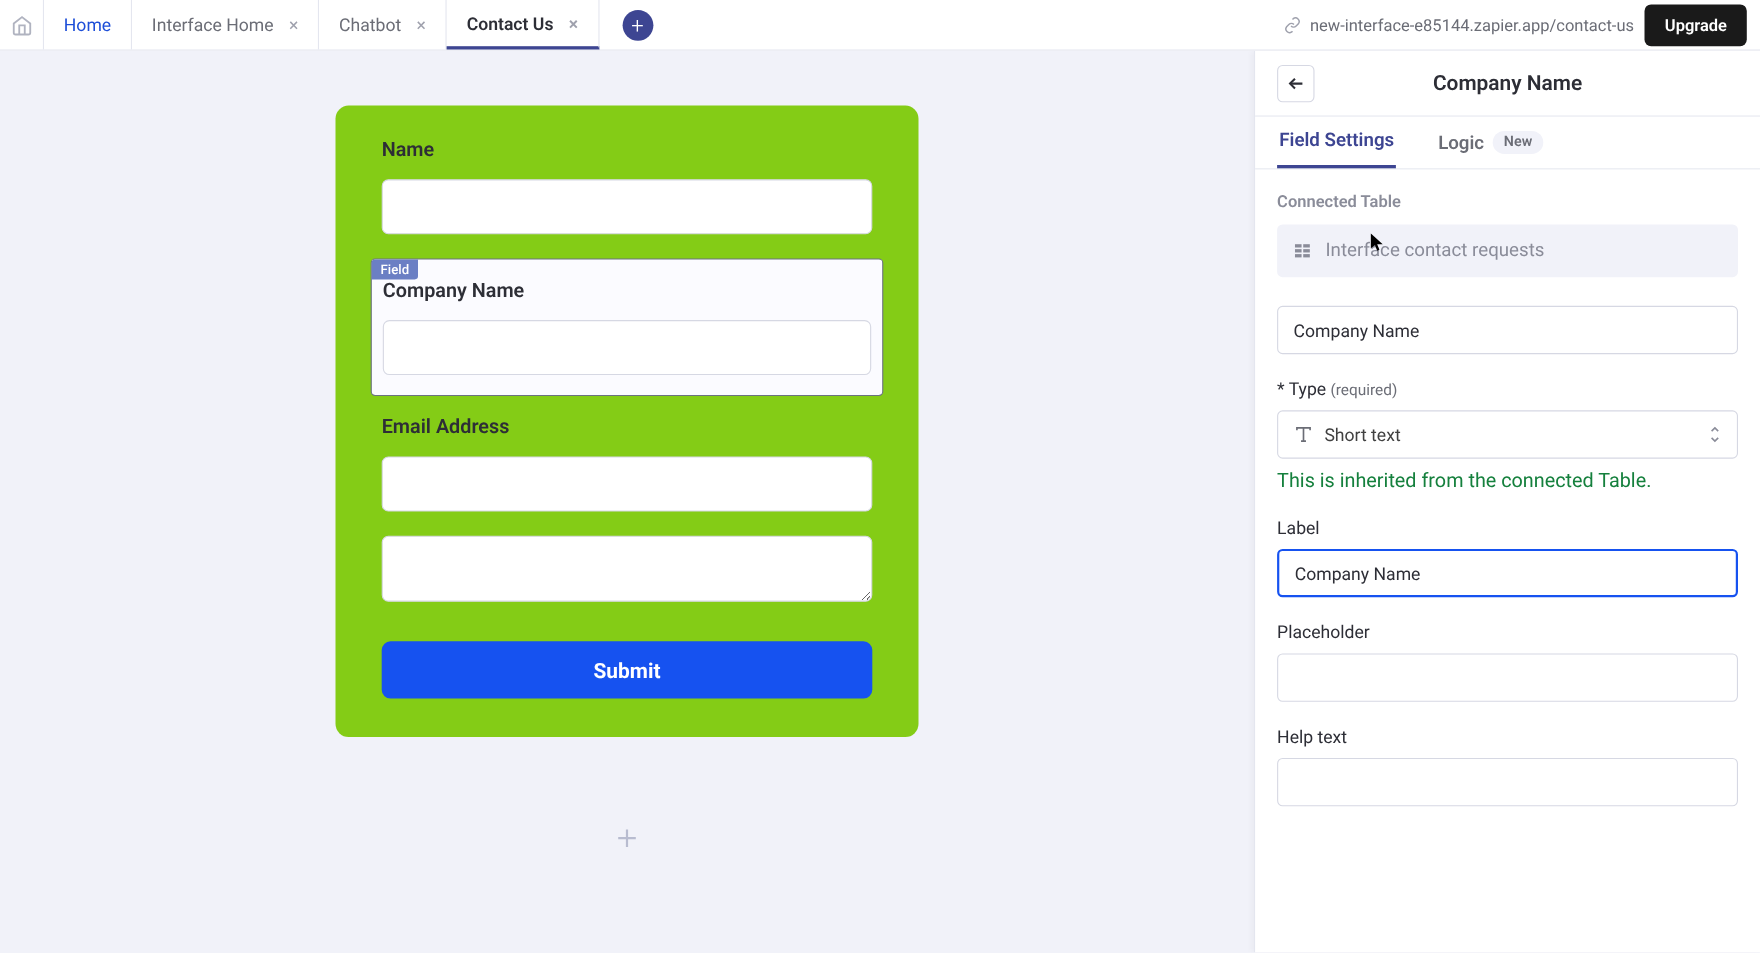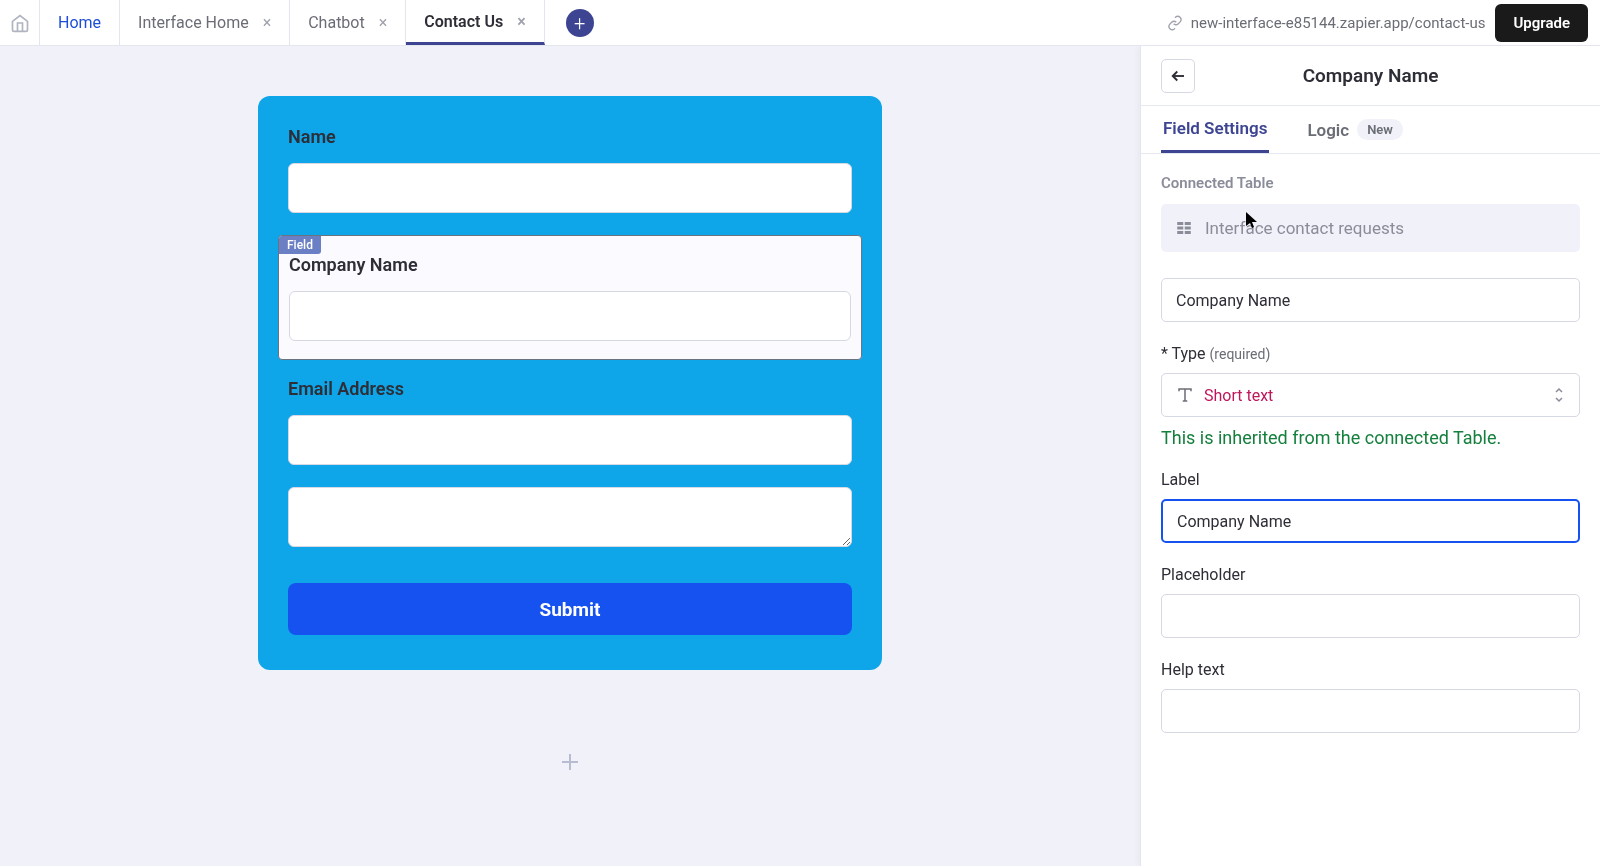--- a/index.html
+++ b/index.html
@@ -14,21 +14,21 @@
 .tab-close { color: #9fa1ad; font-size: 16px; cursor: pointer; }
 .add-tab-btn { width: 70px; display: flex; align-items: center; justify-content: center; }
 .add-circle { width: 28px; height: 28px; border-radius: 50%; background: #3d4592; color: #fff; display: flex; align-items: center; justify-content: center; font-size: 20px; font-weight: 300; line-height: 1; }
 .topbar-right { margin-left: auto; display: flex; align-items: center; gap: 10px; padding-right: 12px; }
 .url-area { display: flex; align-items: center; gap: 8px; color: #6b6d76; font-size: 15px; }
 .upgrade-btn { background: #1a1a1a; color: #fff; padding: 10px 18px; border-radius: 6px; font-size: 15px; font-weight: 600; }
 
 
 .main { display: flex; height: calc(100% - 46px); }
 .canvas { flex: 1; display: flex; flex-direction: column; align-items: center; padding-top: 50px; position: relative; }
-.form-card { width: 624px; background: #0ea5e9; border-radius: 12px; padding: 30px 20px 35px; }
+.form-card { width: 530px; background: #84cc16; border-radius: 12px; padding: 30px 32px 35px; }
 .form-group { margin-bottom: 22px; padding: 0 10px; }
 .form-label { font-size: 18px; font-weight: 600; color: #2d2e36; margin-bottom: 16px; display: block; }
 .form-input { width: 100%; height: 50px; border: 1px solid #d6d8e3; border-radius: 6px; font-size: 15px; padding: 0 12px; }
 .form-textarea { width: 100%; height: 60px; border: 1px solid #d6d8e3; border-radius: 6px; font-size: 15px; padding: 10px 12px; resize: vertical; }
 .form-group.selected { border: 1px solid #6b7280; border-radius: 4px; padding: 18px 10px 18px; position: relative; background: #fbfbff; margin-bottom: 18px; }
 .field-badge { position: absolute; top: 0; left: 0; background: #6b7fc4; color: #fff; font-size: 12px; padding: 2px 8px; border-radius: 3px 0 3px 0; font-weight: 500; }
 .submit-btn { width: calc(100% - 20px); margin: 10px 10px 0; height: 52px; background: #1652f0; color: #fff; font-size: 19px; font-weight: 700; border: none; border-radius: 8px; cursor: pointer; }
 .add-block { margin-top: 80px; color: #b8bcd0; font-size: 28px; font-weight: 300; cursor: pointer; }
 
 
@@ -40,21 +40,21 @@
 .panel-tab { padding: 0 2px; height: 100%; display: flex; align-items: center; font-size: 17px; color: #6b6d76; margin-right: 36px; cursor: pointer; font-weight: 600; }
 .panel-tab.active { color: #3d4592; border-bottom: 3px solid #3d4592; }
 .new-badge { background: #f1f2f9; color: #6b6d76; font-size: 13px; padding: 3px 10px; border-radius: 12px; margin-left: 8px; font-weight: 600; }
 .panel-body { padding: 20px; overflow-y: auto; flex: 1; }
 .panel-section-label { font-size: 15px; font-weight: 600; color: #8a8c99; margin-bottom: 12px; display: block; }
 .panel-required-label { font-size: 16px; color: #2d2e36; margin-bottom: 10px; display: block; }
 .panel-required-label .req { color: #6b6d76; font-size: 14px; }
 .panel-input { width: 100%; height: 44px; border: 1px solid #d6d8e3; border-radius: 5px; font-size: 16px; padding: 0 14px; color: #2d2e36; margin-bottom: 22px; }
 .panel-input.focused { border: 2px solid #1652f0; }
 .connected-table-box { background: #f1f2f9; border-radius: 5px; height: 48px; display: flex; align-items: center; padding: 0 14px; gap: 12px; color: #8a8c99; font-size: 17px; margin-bottom: 26px; }
-.type-select { width: 100%; height: 44px; border: 1px solid #d6d8e3; border-radius: 5px; display: flex; align-items: center; padding: 0 14px; gap: 10px; color: #be185d; font-size: 16px; margin-bottom: 10px; position: relative; }
+.type-select { width: 100%; height: 44px; border: 1px solid #d6d8e3; border-radius: 5px; display: flex; align-items: center; padding: 0 14px; gap: 10px; color: #404040; font-size: 16px; margin-bottom: 10px; position: relative; }
 .type-select-chevron { margin-left: auto; color: #8a8c99; }
 .help-text-small { font-size: 18px; color: #15803d; margin-bottom: 22px; display: block; }
 
 svg { display: block; }
 .cursor-pointer { position: absolute; top: 212px; right: 340px; font-size: 14px; color: #000; pointer-events: none; }
 </style>
 </head>
 <body>
 
 <div class="topbar">

